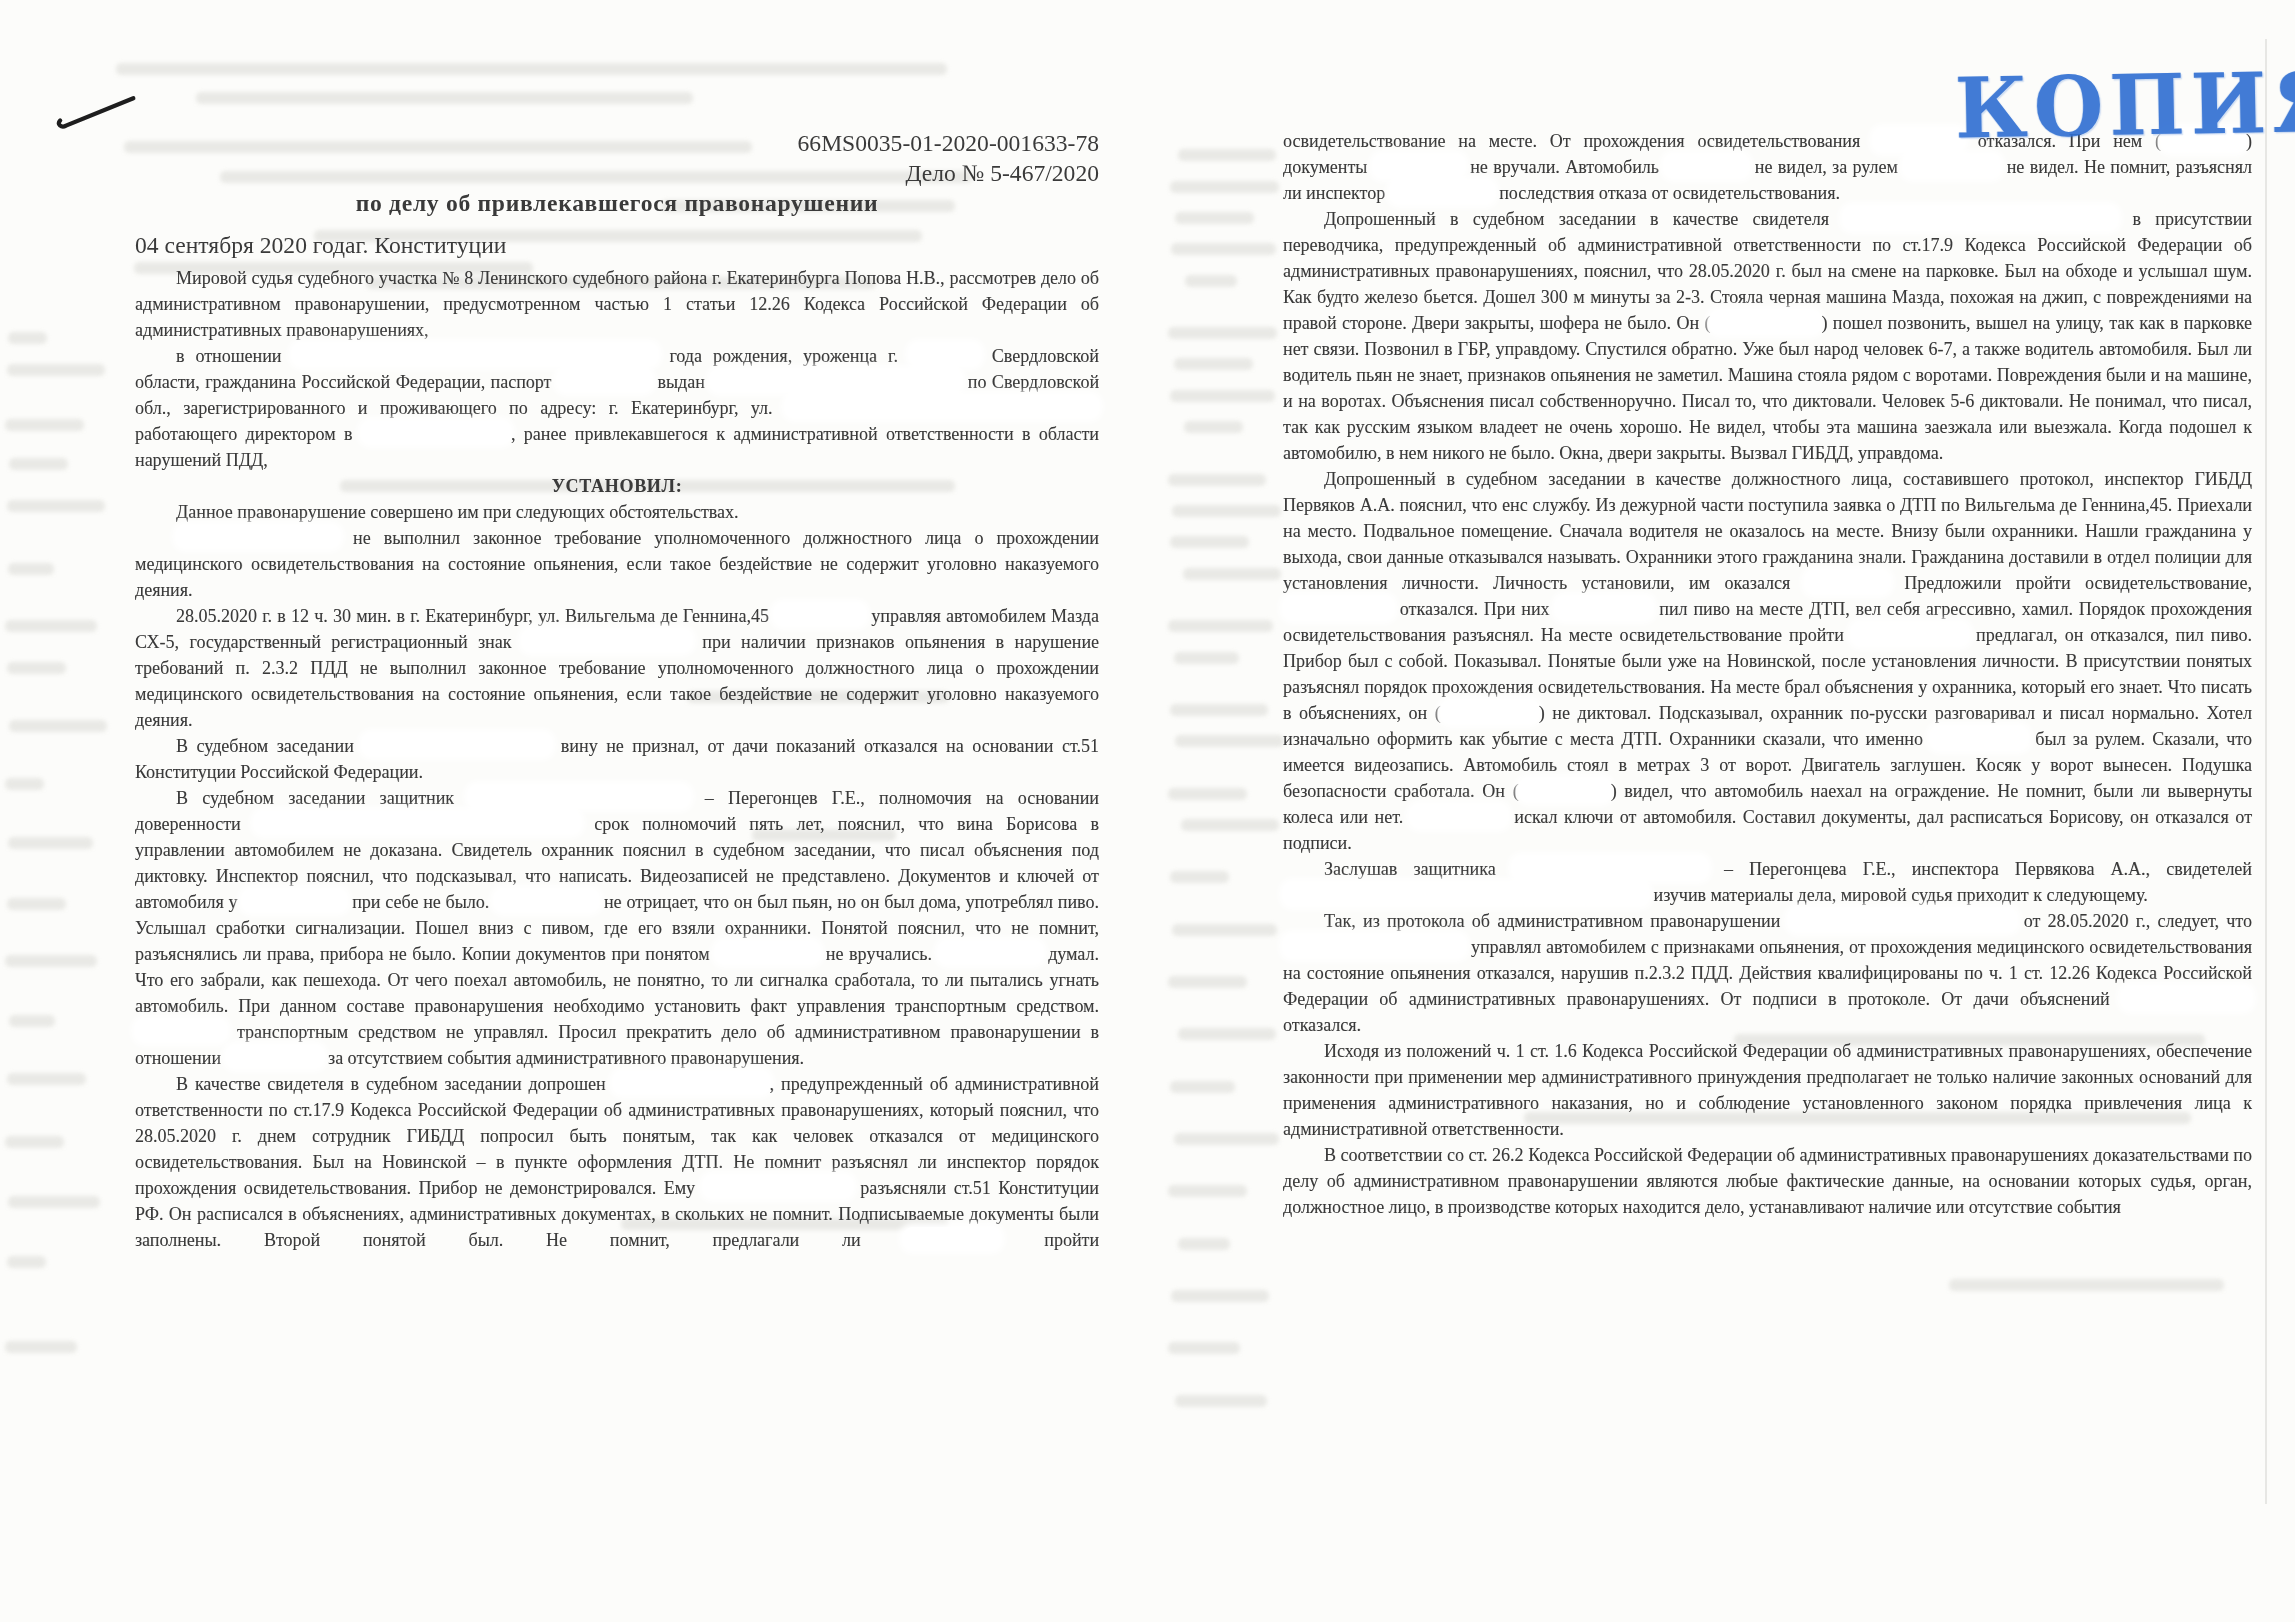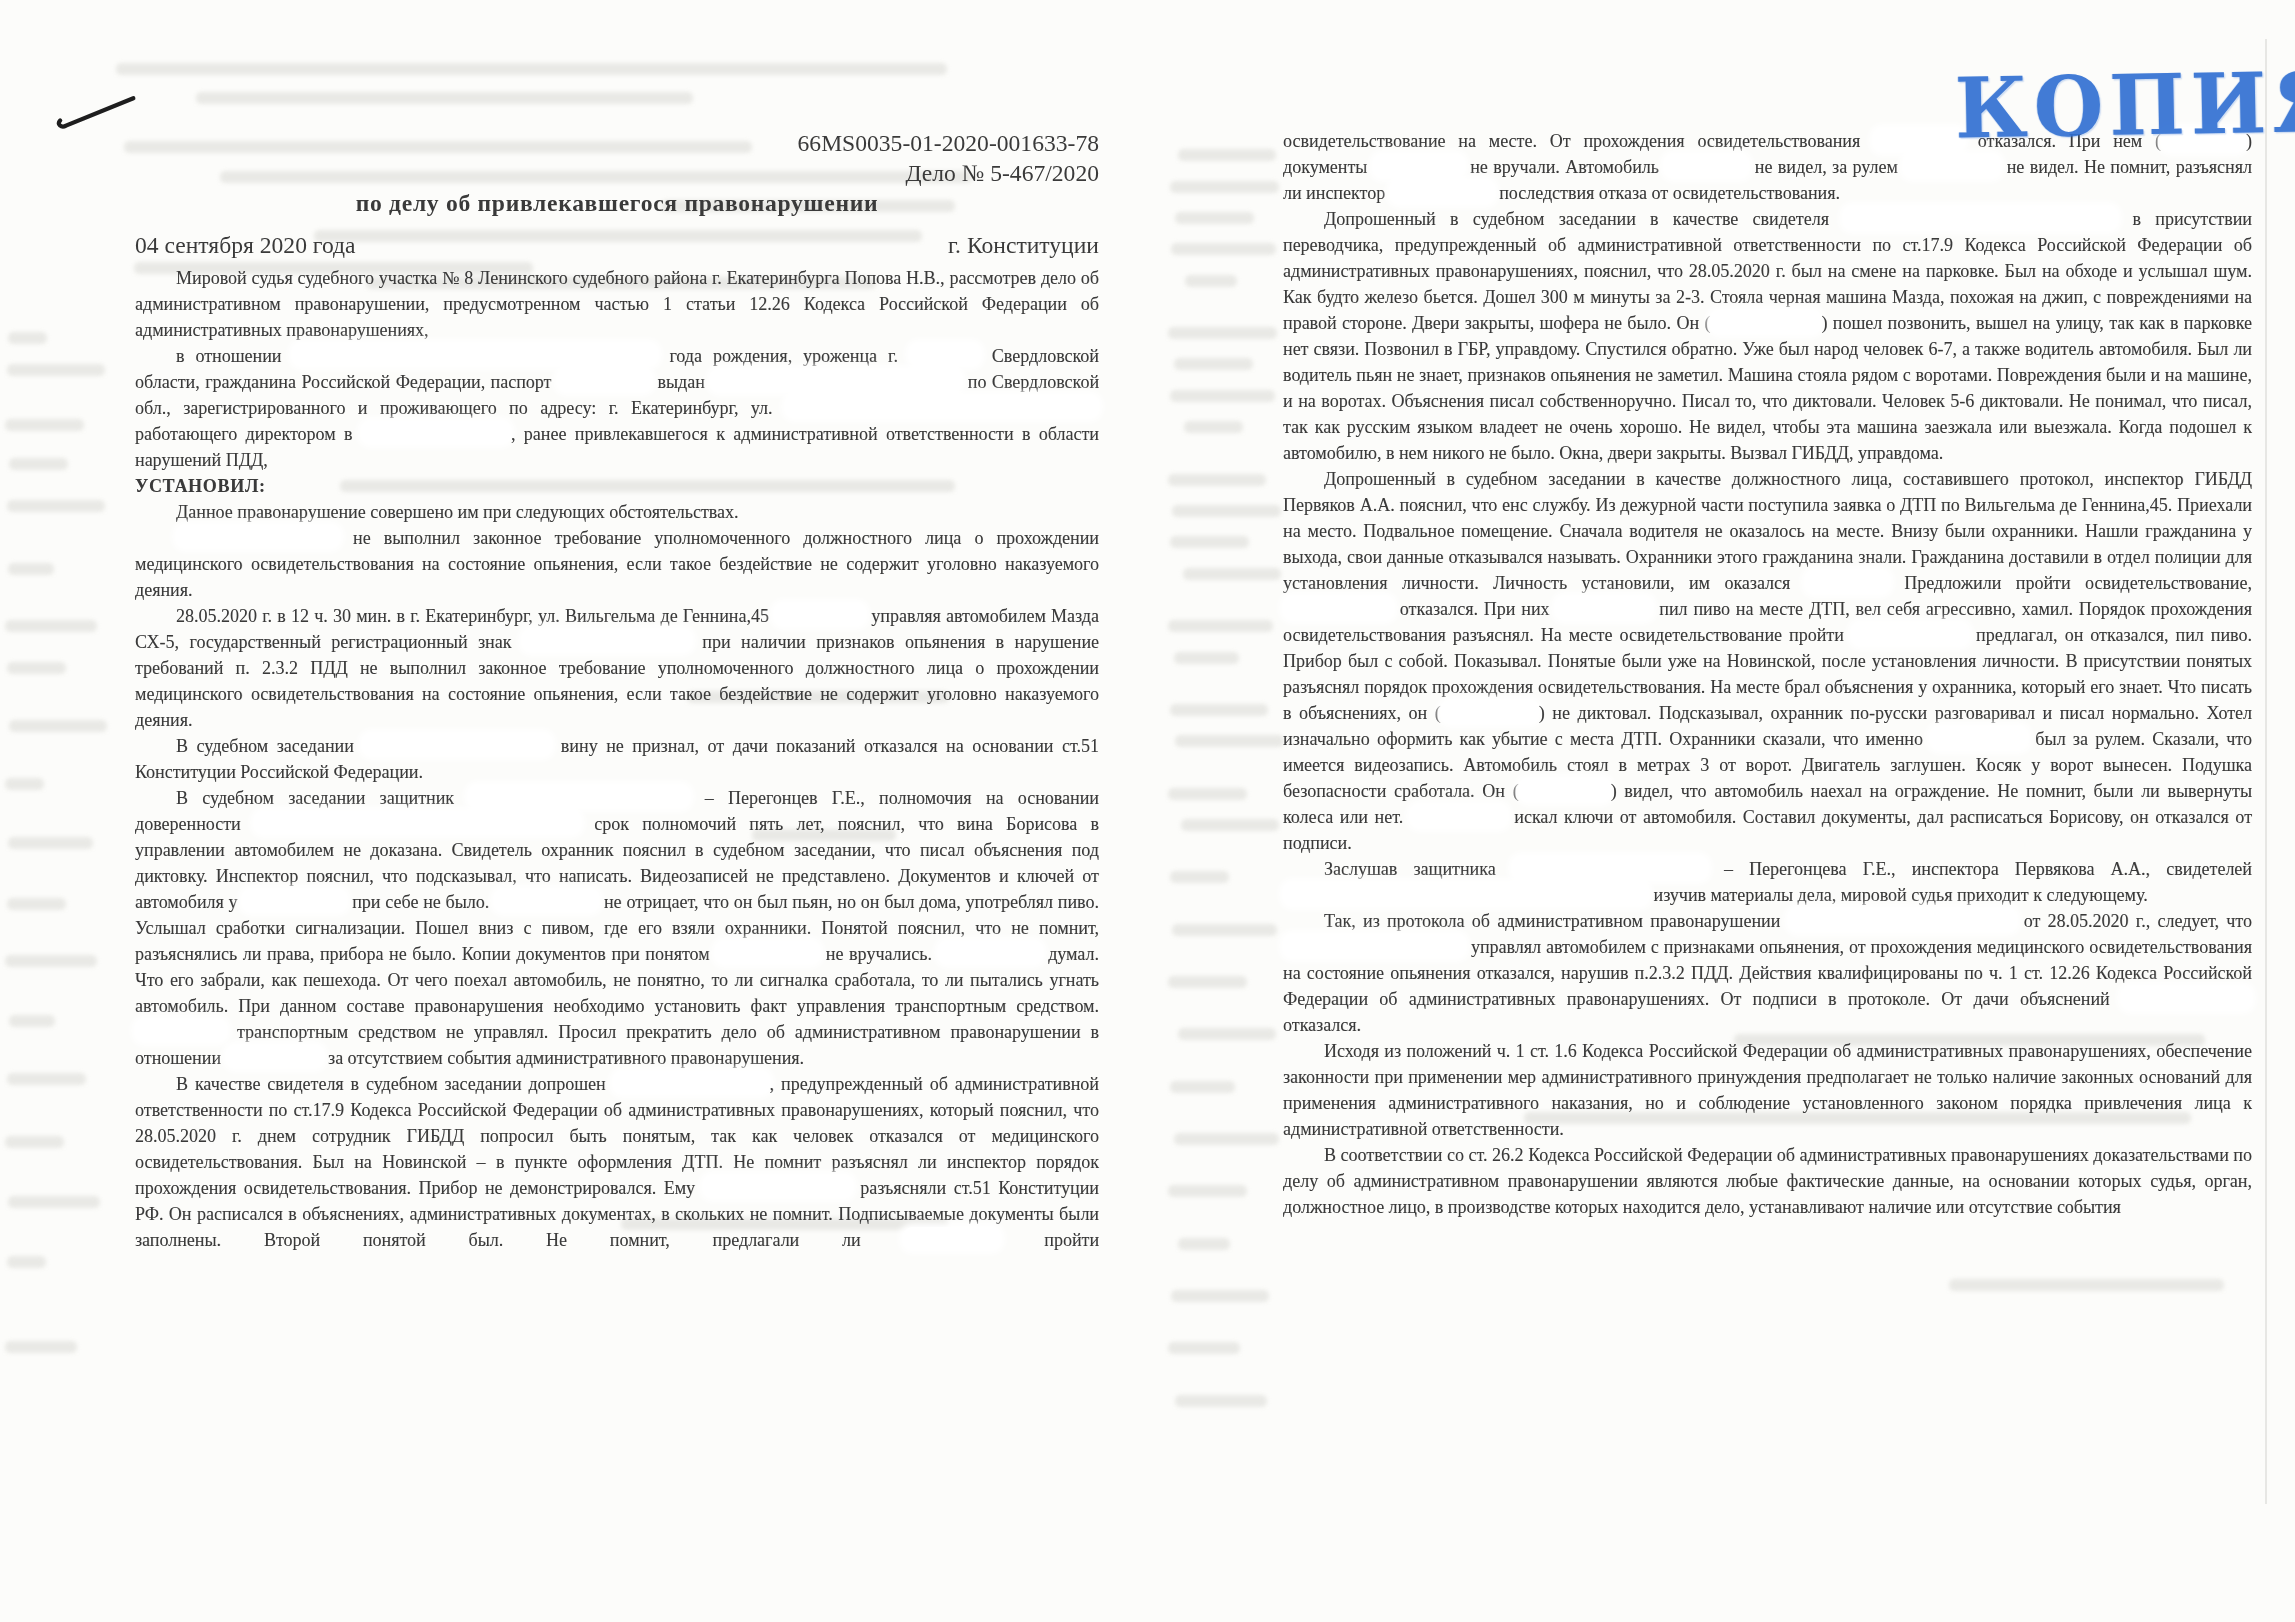--- a/index.html
+++ b/index.html
@@ -9,29 +9,29 @@
     background:#fcfcfa;
     overflow:hidden;
     font-family:"Liberation Serif", serif;
     color:#3a3a3a;
   }
   .page{position:absolute;top:128px;}
   .page-left{left:135px;width:964px;}
   .page-right{left:1283px;width:969px;}
   .hdr-right{text-align:right;font-size:23.6px;line-height:30px;}
   .hdr-center{text-align:center;font-weight:bold;font-size:23.6px;line-height:30px;letter-spacing:0.7px;}
-  .dateline{display:flex;justify-content:space-between;font-size:23.6px;line-height:30px;margin-top:11.8px;}
+  .dateline{display:flex;font-size:23.6px;line-height:30px;margin-top:11.8px;}
   .body-block{margin-top:5px;}
   .para{
     font-size:18px;line-height:26px;
     text-align:justify;
     text-shadow:0.3px 0.3px 0.3px rgba(80,80,80,0.35);
   }
   .para.indent{text-indent:41px;}
-  .para.heading{font-weight:bold;text-indent:0;letter-spacing:0.7px;}
+  .para.heading{text-align:center;font-weight:bold;text-indent:0;letter-spacing:0.7px;}
   .para.jlast{text-align-last:justify;}
   .redact{
     display:inline-block;
     background:#ffffff;
     border-radius:9.2px;
     height:23.6px;
     vertical-align:-4.6px;
     box-shadow:0 0 5.9px 3.9px rgba(255,255,255,0.95);
   }
   #stamp{

